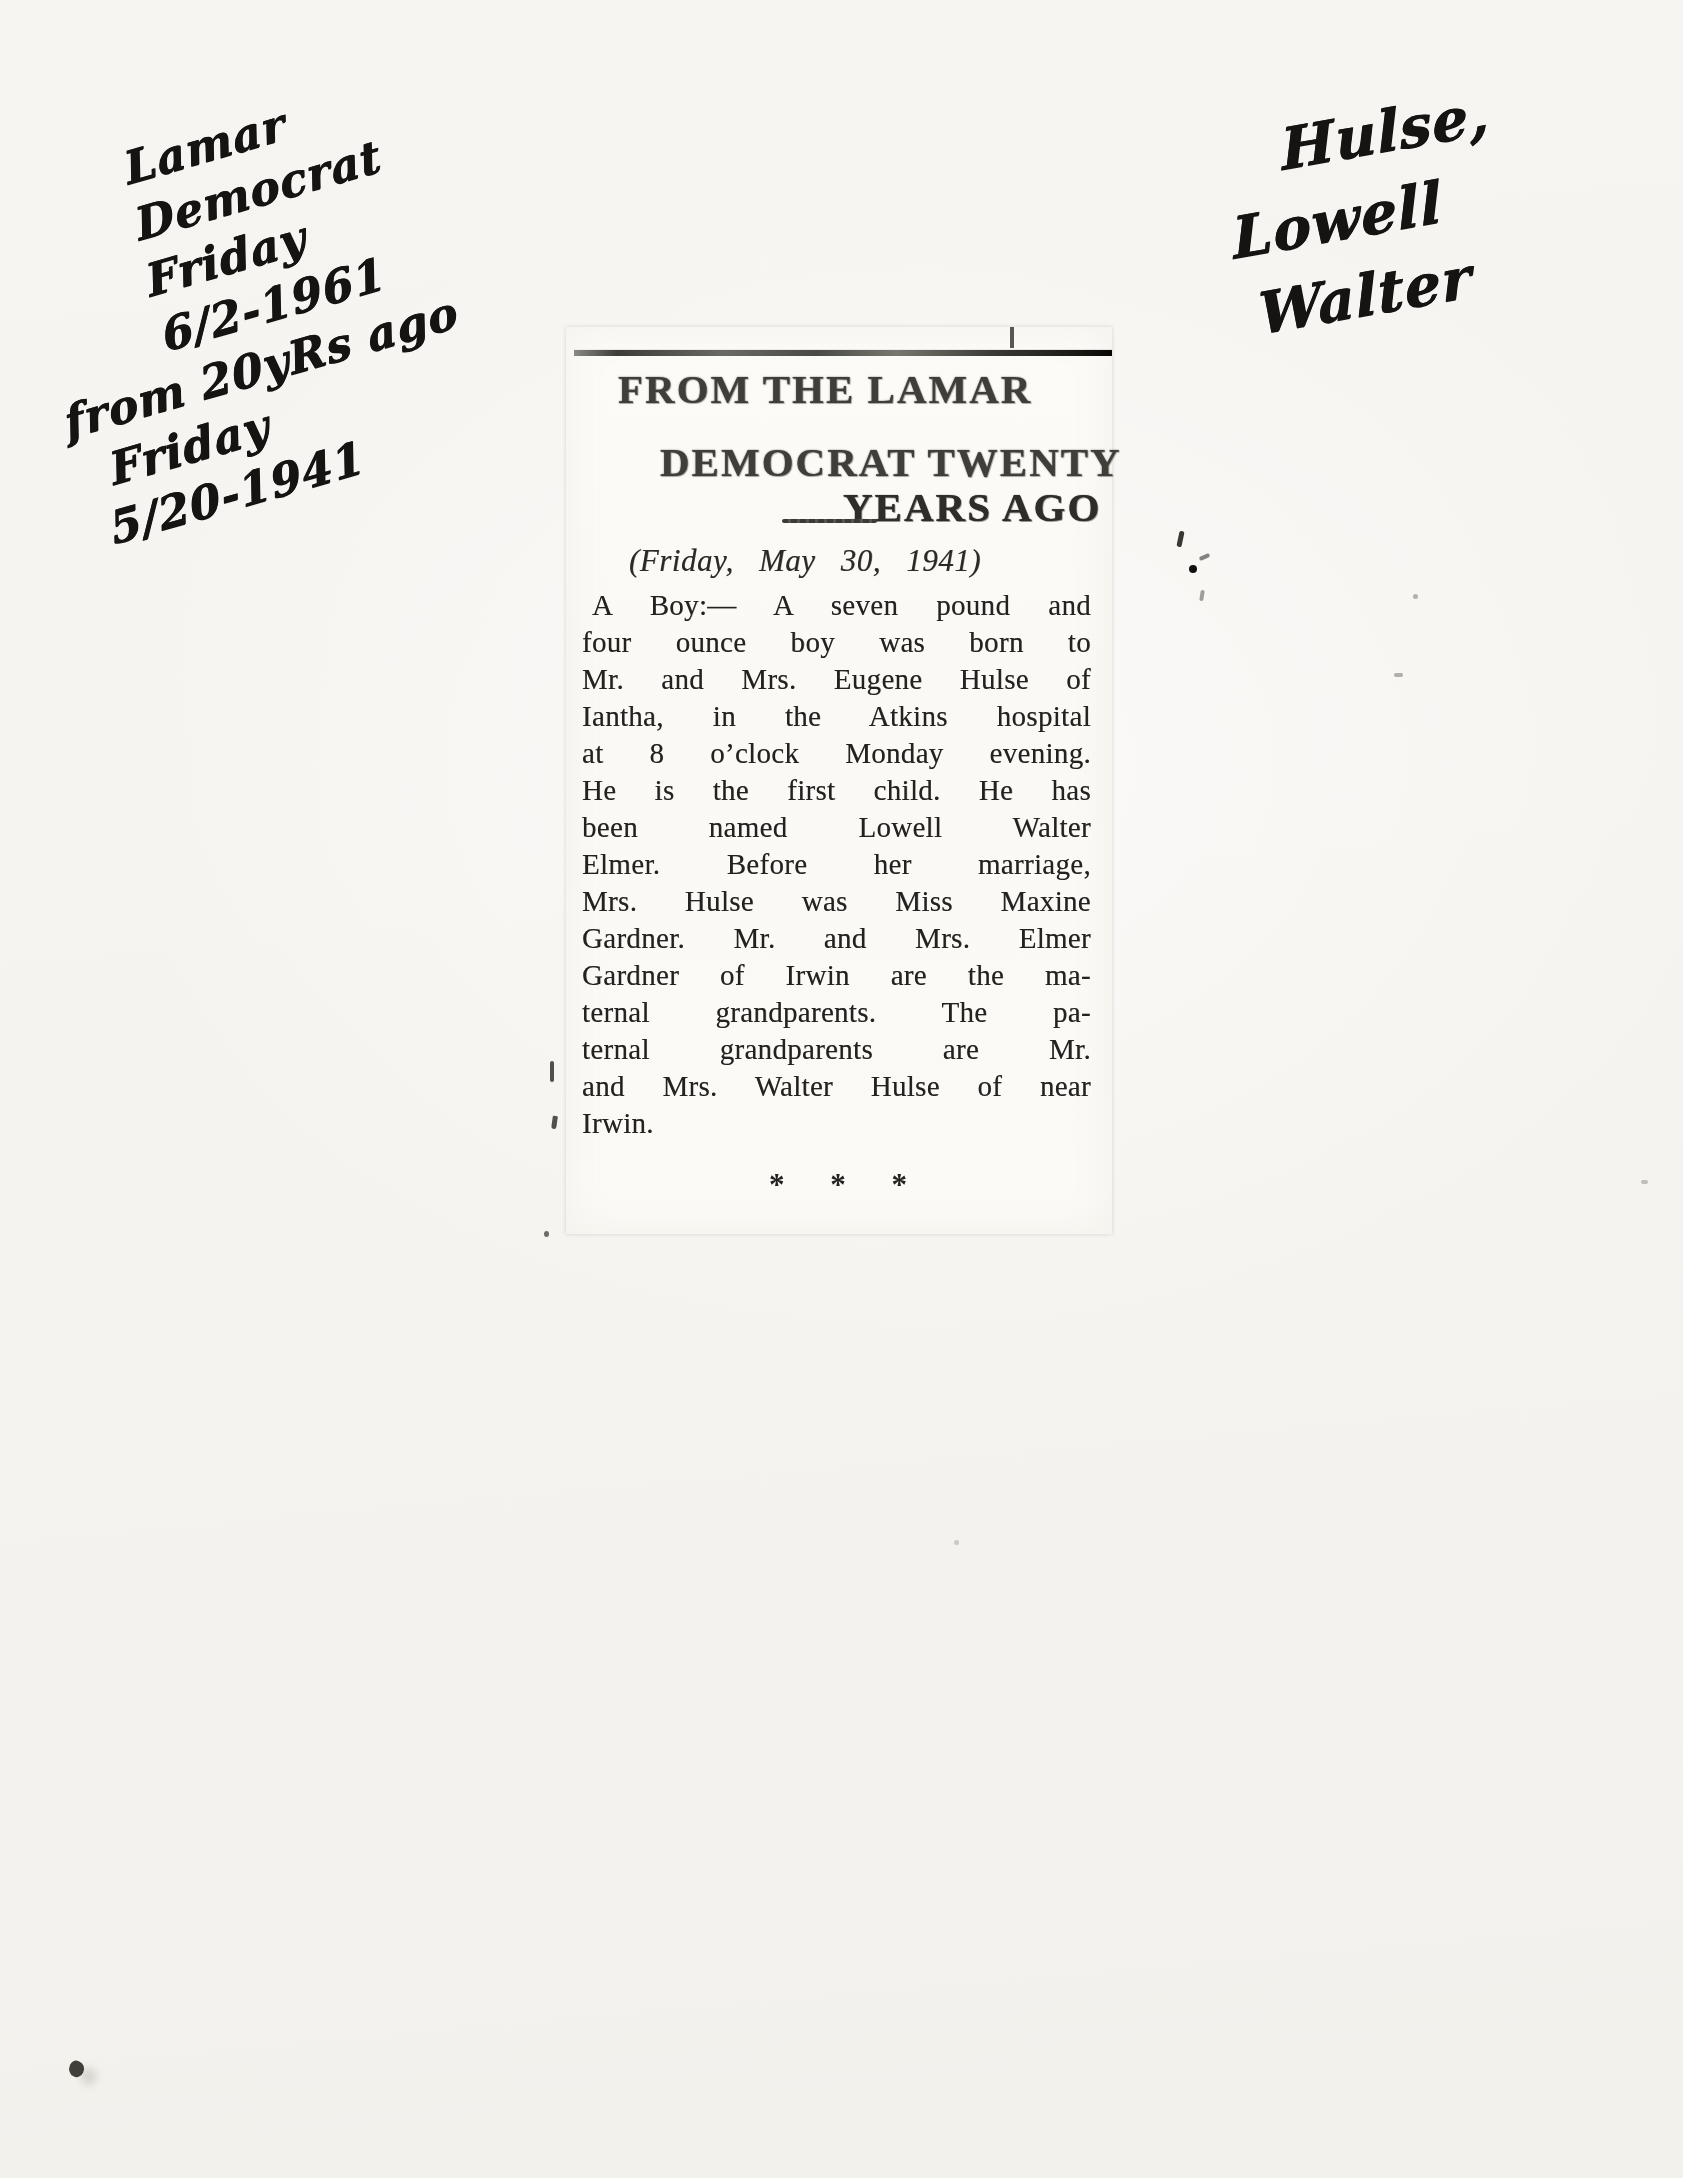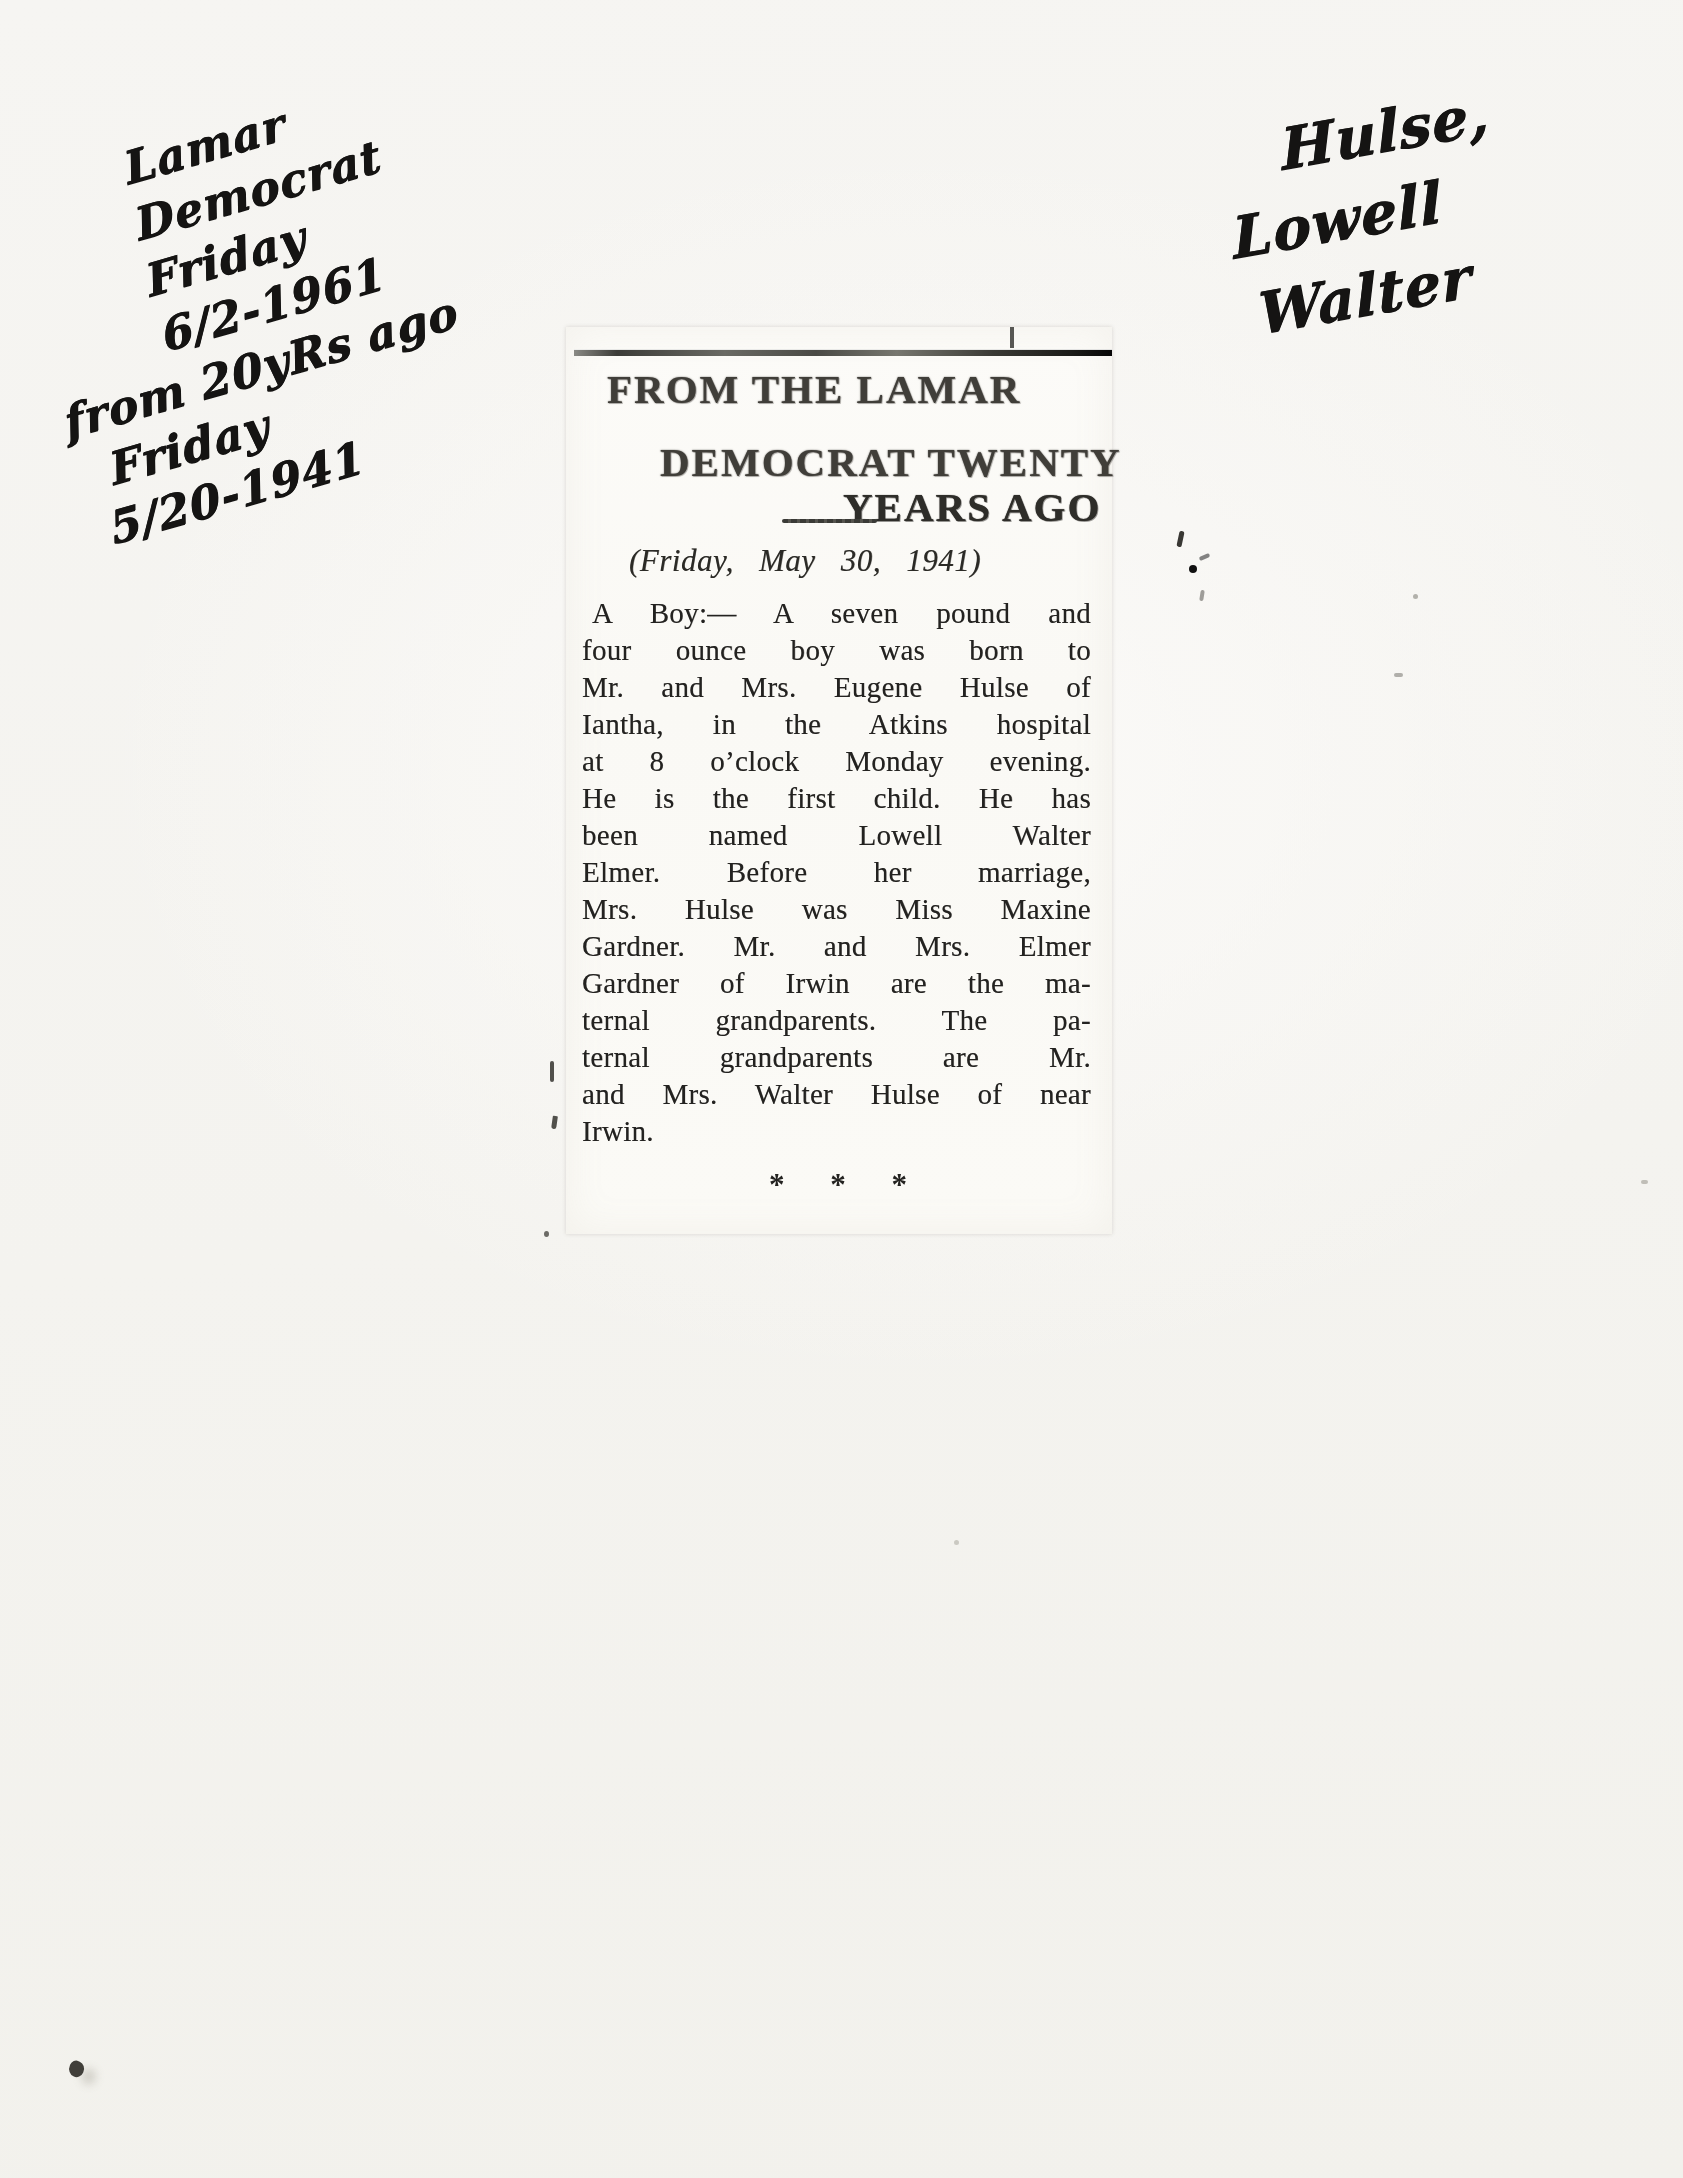--- a/index.html
+++ b/index.html
@@ -70,21 +70,21 @@
     position: absolute;
     left: 0; top: 40px; right: 0;
     font-size: 41px;
     font-weight: bold;
     line-height: 45px;
     letter-spacing: 2px;
     color: #403e39;
     text-shadow: 0 0 1.6px rgba(55,52,46,0.85), 1px 1px 0 rgba(55,52,46,0.25);
     white-space: nowrap;
   }
-  .headline .hl-0 { margin-left: 41px; }
+  .headline .hl-0 { margin-left: 52px; }
   .headline .hl-1 { margin-left: 94px; margin-top: 28px; }
   .headline .hl-2 { margin-left: 277px; color: #2e2d29; text-shadow: 0 0 1px rgba(30,28,24,0.9), 1px 1px 0 rgba(30,28,24,0.4); }
   .mini-rule {
     position: absolute;
     left: 216px; top: 192px; width: 95px; height: 4px;
     background: repeating-linear-gradient(to right, #3a3a36 0 6px, #55544e 6px 9px);
     border-radius: 2px;
   }
   .dateline {
     position: absolute;
@@ -92,21 +92,21 @@
     padding-left: 63px;
     font-style: italic;
     font-size: 31px;
     color: #2b2a26;
     word-spacing: 17px;
     letter-spacing: 0.5px;
     text-shadow: 0.4px 0.4px 0 rgba(43,42,38,0.5);
   }
   .body-text {
     position: absolute;
-    left: 16px; top: 268px;
+    left: 16px; top: 260px;
     width: 509px;
     font-size: 29px;
     color: #232220;
     text-shadow: 0.3px 0.3px 0 rgba(35,34,32,0.45);
     letter-spacing: 0.3px;
   }
   .body-text .b-line {
     line-height: 37px;
     height: 37px;
     text-align: justify;

